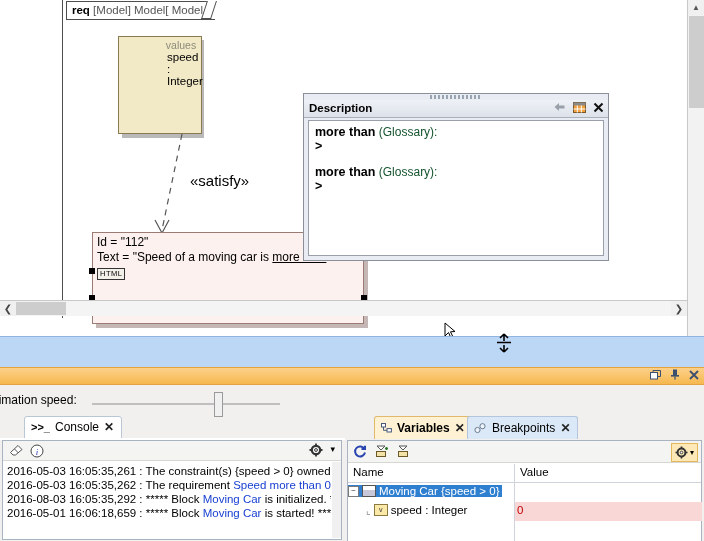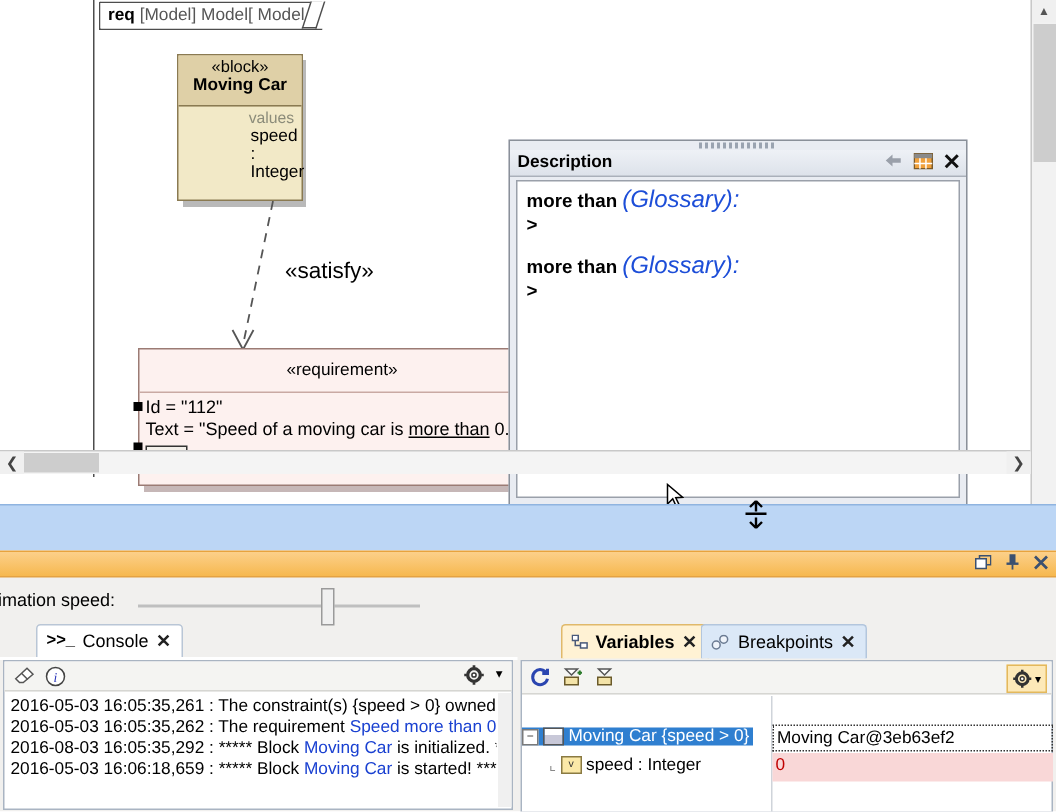--- a/index.html
+++ b/index.html
@@ -62,43 +62,43 @@
   #req-body{padding:2px 0 0 4px;font-size:12px;line-height:15px;}
   #req-body .u{text-decoration:underline;}
   #html-badge{
     display:inline-block;border:1px solid #333;background:#f3f0ea;
     font-size:7.5px;line-height:8px;padding:1px 2px;letter-spacing:0.5px;margin-top:1px;
   }
   .sel-handle{position:absolute;width:6px;height:6px;background:#000;}
 
   
   #desc-panel{
-    position:absolute;left:303px;top:93px;width:306px;height:244px;
-    background:#e9ecf2;border:1px solid #8a9099;box-sizing:border-box;margin-left:36px;
+    position:absolute;left:303px;top:93px;width:306px;height:168px;
+    background:#e9ecf2;border:1px solid #8a9099;box-sizing:border-box;
   }
   #desc-grip{
     position:absolute;left:50%;top:1px;transform:translateX(-50%);
     width:52px;height:4px;
     background-image:repeating-linear-gradient(to right,#9aa3b0 0,#9aa3b0 2px,transparent 2px,transparent 4px);
   }
   #desc-titlebar{
     position:absolute;left:0;top:6px;width:100%;height:18px;
     background:linear-gradient(to bottom,#eef1f6,#dde2ea);
     border-bottom:1px solid #aab0ba;box-sizing:border-box;
   }
   #desc-title{position:absolute;left:5px;top:2px;font-size:11.5px;font-weight:bold;}
   #desc-tools{position:absolute;right:4px;top:1px;display:flex;gap:7px;align-items:center;}
   #desc-body{
     position:absolute;left:4px;top:26px;right:4px;bottom:4px;
     background:#fff;border:1px solid #9aa0aa;box-sizing:border-box;
     padding:4px 6px;overflow:hidden;
   }
   #desc-body .entry{margin-bottom:12px;}
   #desc-body .term{font-weight:bold;font-size:12.5px;}
-  #desc-body .src{color:#1d4ed8;font-size:16px;font-style:italic;}
+  #desc-body .src{color:#14532d;font-size:12px;}
   #desc-body .def{font-size:12.5px;font-weight:bold;}
 
   
   #vscroll{position:absolute;right:0;top:0;width:17px;height:336px;background:#f2f2f2;border-left:1px solid #c8c8c8;box-sizing:border-box;}
   #vscroll .arrow{width:100%;height:15px;background:#f0f0f0;display:flex;align-items:center;justify-content:center;font-size:8px;color:#555;}
   #vscroll .thumb{position:absolute;left:1px;top:16px;width:15px;height:92px;background:#cdcdcd;}
   #hscroll{position:absolute;left:0;bottom:20px;width:687px;height:16px;background:#f4f4f4;border-top:1px solid #c8c8c8;box-sizing:border-box;}
   #hscroll .harrow{position:absolute;top:0;width:16px;height:15px;display:flex;align-items:center;justify-content:center;font-size:10px;color:#444;background:#f0f0f0;}
   #hscroll .hthumb{position:absolute;left:16px;top:1px;width:50px;height:13px;background:#cdcdcd;}
 
@@ -162,39 +162,34 @@
 
   <div id="frame-tab">
     <span class="kw">req</span>
     <span class="gr">[Model]</span>
     <span class="gr">Model[ Model ]</span>
   </div>
   <div id="frame-tab-slant"></div>
 
   <div id="block-shadow"></div>
   <div id="block-node">
-    <div id="block-header">
-      <span class="stereo">«block»</span>
-      <span class="bname">Moving Car</span>
-    </div>
     <div id="block-compartment">
       <span class="values">values</span>
       <span class="prop">speed : Integer</span>
     </div>
   </div>
 
   <svg id="satisfy-line" viewBox="0 0 60 106">
     <line x1="32" y1="0" x2="12" y2="96" stroke="#555" stroke-width="1.2" stroke-dasharray="6,5"></line>
     <polyline points="5,86 12,99 19,86" fill="none" stroke="#555" stroke-width="1.2"></polyline>
   </svg>
   <div id="satisfy-label">«satisfy»</div>
 
   <div id="req-shadow"></div>
   <div id="req-node">
-    <div id="req-header">«requirement»</div>
     <div id="req-body">
       <div>Id = "112"</div>
       <div><span>Text = "Speed of a moving car is </span><span class="u">more than</span><span> 0."</span></div>
       <span id="html-badge">HTML</span>
     </div>
   </div>
   <div class="sel-handle" style="left:89px;top:268px;"></div>
   <div class="sel-handle" style="left:89px;top:295px;"></div>
   <div class="sel-handle" style="left:361px;top:295px;"></div>
 
@@ -324,21 +319,21 @@
               <path d="M7 0.5 L7 2.2 M7 11.8 L7 13.5 M0.5 7 L2.2 7 M11.8 7 L13.5 7"></path>
             </g>
           </svg>
       </span>
       <span style="position:absolute;right:6px;top:3px;font-size:9px;">▾</span>
     </div>
     <div id="console-log">
       <div><span>2016-05-03 16:05:35,261 : </span><span>The constraint(s) {speed &gt; 0} owned by</span></div>
       <div><span>2016-05-03 16:05:35,262 : </span><span>The requirement </span><span class="lnk">Speed more than 0</span><span> is no</span></div>
       <div><span>2016-08-03 16:05:35,292 : </span><span>***** Block </span><span class="lnk">Moving Car</span><span> is initialized. *****</span></div>
-      <div><span>2016-05-03 16:06:18,659 : </span><span>***** Block </span><span class="lnk">Moving Car</span><span> is started! *****</span></div>
+      <div><span>2016-05-01 16:06:18,659 : </span><span>***** Block </span><span class="lnk">Moving Car</span><span> is started! *****</span></div>
     </div>
     <div id="console-vscroll"></div>
   </div>
 
   <div id="vars-panel">
     <div id="vars-toolbar">
       <svg width="14" height="14" viewBox="0 0 14 14">
           <path d="M11.5 4 A5 5 0 1 0 12 7.5" fill="none" stroke="#2a45b0" stroke-width="2"></path>
           <polyline points="8.5,4 12,4 12,0.8" fill="none" stroke="#2a45b0" stroke-width="2"></polyline>
         </svg>
@@ -355,29 +350,32 @@
         <svg width="13" height="13" viewBox="0 0 14 14">
             <circle cx="7" cy="7" r="4.2" fill="none" stroke="#333" stroke-width="2.2"></circle>
             <circle cx="7" cy="7" r="1.4" fill="#fff" stroke="#333"></circle>
             <g stroke="#333" stroke-width="1.8">
               <path d="M7 0.5 L7 2.2 M7 11.8 L7 13.5 M0.5 7 L2.2 7 M11.8 7 L13.5 7"></path>
             </g>
           </svg>
         <span style="font-size:8px;">▾</span>
       </span>
     </div>
+    <div id="vars-header">
+      <span class="col" style="left:5px;">Name</span>
+      <span class="col" style="left:172px;">Value</span>
+    </div>
     <div id="vars-col-divider"></div>
 
     <div class="vrow" id="vrow0">
       <span class="nm">
         <span class="tree-box">−</span>
         <span class="icon-blockmini"></span>
         <span>Moving Car {speed &gt; 0}</span>
       </span>
-      <span class="vl">Moving Car@3eb63ef2</span>
     </div>
 
     <div class="vrow" id="vrow1">
       <span class="nm" style="padding-left:18px;">
         <span style="color:#888;font-size:10px;">⌞</span>
         <span class="icon-valuemini">v</span>
         <span>speed : Integer</span>
       </span>
       <span class="vl">0</span>
     </div>

